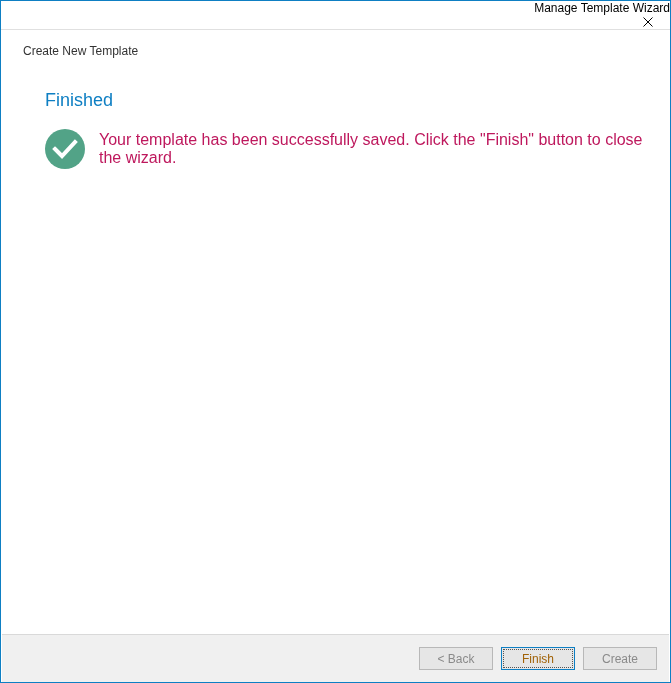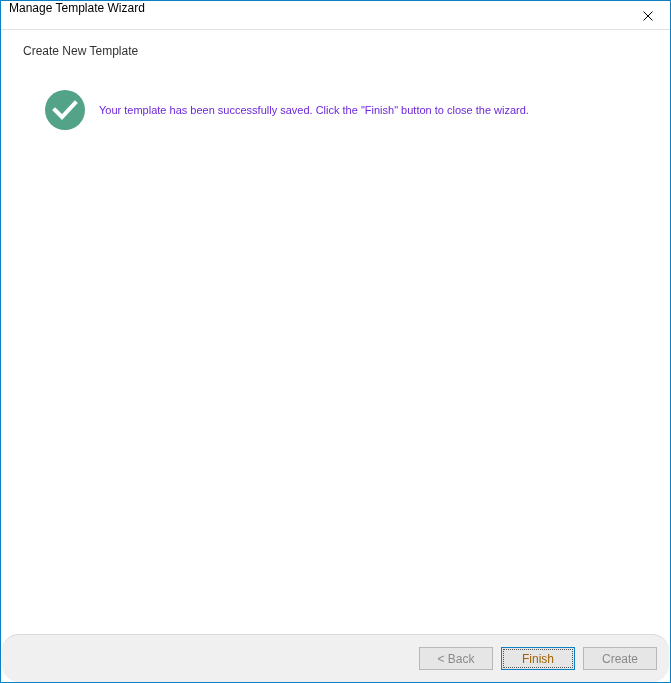--- a/index.html
+++ b/index.html
@@ -10,24 +10,25 @@
       font-size: 12px;
       background: #ffffff;
       border: 1px solid #0e7fc3;
       overflow: hidden;
       position: relative;
     }
     .titlebar {
       height: 29px;
       background: #ffffff;
       display: flex;
-      align-items: flex-start;
+      align-items: flex-end;
       justify-content: space-between;
       padding: 0 0 0 8px;
       border-bottom: 1px solid #e0e0e0;
+      flex-direction: column;
     }
     .close-btn {
       width: 45px;
       height: 29px;
       display: flex;
       align-items: center;
       justify-content: center;
       cursor: pointer;
     }
     .close-btn svg { width: 10px; height: 10px; }
@@ -55,37 +56,36 @@
       height: 40px;
       border-radius: 50%;
       background: #52a387;
       display: flex;
       align-items: center;
       justify-content: center;
       flex-shrink: 0;
     }
     .check-badge svg { width: 26px; height: 22px; }
     .body-text {
-      color: #6d28d9;
-      font-size: 11px;
+      color: #be185d;
+      font-size: 16px;
     }
     .footer {
       position: absolute;
       bottom: 0;
       left: 1px;
       right: 1px;
       height: 48px;
       background: #f0f0f0;
       border-top: 1px solid #d9d9d9;
       display: flex;
       align-items: center;
       justify-content: flex-end;
       gap: 8px;
       padding: 0 12px;
-      border-radius: 17px;
     }
     .btn {
       min-width: 74px;
       height: 23px;
       border: 1px solid #b8b8b8;
       background: #e6e6e6;
       font-size: 12px;
       font-family: inherit;
       cursor: pointer;
       display: inline-flex;
@@ -120,20 +120,21 @@
     <svg viewBox="0 0 10 10">
       <line x1="0.5" y1="0.5" x2="9.5" y2="9.5" stroke="#000" stroke-width="1"></line>
       <line x1="9.5" y1="0.5" x2="0.5" y2="9.5" stroke="#000" stroke-width="1"></line>
     </svg>
   </div>
 </div>
 
 <div class="subheader">Create New Template</div>
 
 <div class="content">
+  <div class="heading">Finished</div>
   <div class="body-row">
     <div class="check-badge">
       <svg viewBox="0 0 26 22">
         <polyline points="3,11 10,18 23,4" fill="none" stroke="#ffffff" stroke-width="4" stroke-linecap="square"></polyline>
       </svg>
     </div>
     <div class="body-text">Your template has been successfully saved. Click the "Finish" button to close the wizard.</div>
   </div>
 </div>
 

